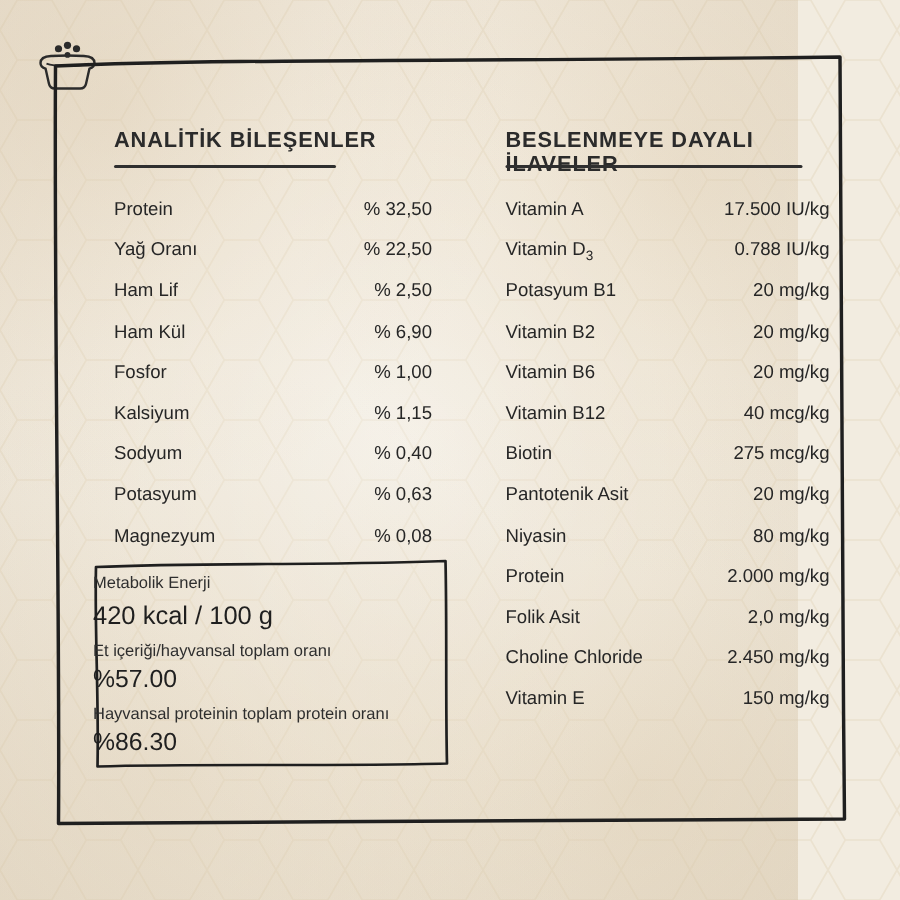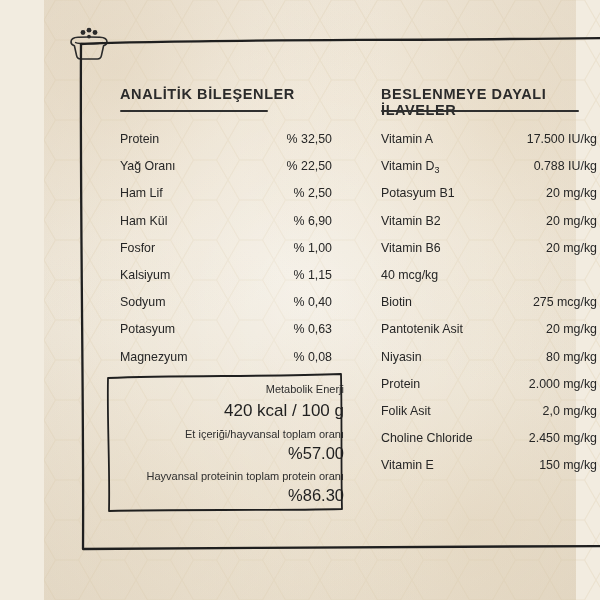--- a/index.html
+++ b/index.html
@@ -16,21 +16,20 @@
   .page {
     position: relative;
     width: 532px;
     height: 600px;
     background:
       radial-gradient(circle at 14% 12%, rgba(226,210,184,0.55) 0%, rgba(226,210,184,0) 38%),
       radial-gradient(circle at 86% 20%, rgba(224,206,176,0.45) 0%, rgba(224,206,176,0) 40%),
       radial-gradient(circle at 22% 86%, rgba(226,211,186,0.50) 0%, rgba(226,211,186,0) 42%),
       radial-gradient(circle at 80% 88%, rgba(222,204,174,0.45) 0%, rgba(222,204,174,0) 42%),
       linear-gradient(180deg, #f5efe4 0%, #f1ebdf 55%, #efe8da 100%);
-    margin-left: 44px;
   }
   
   .honeycomb {
     position: absolute;
     inset: 0;
     opacity: 0.5;
     pointer-events: none;
   }
   .vignette {
     position: absolute;
@@ -111,21 +110,21 @@
     position: absolute;
     left: 28px;
     top: 338px;
     width: 238px;
     height: 140px;
   }
   .energy-inner {
     position: absolute;
     left: 0; top: 0;
     width: 238px; height: 140px;
-    text-align: right;
+    text-align: left;
     box-sizing: border-box;
     padding-top: 10px;
   }
   .e-small {
     font-size: 11px;
     color: #2e2e2e;
     margin: 0;
     line-height: 15px;
   }
   .e-big {
@@ -244,20 +243,21 @@
       </div>
       <div class="row">
         <span class="k">Vitamin B2</span>
         <span class="v">20 mg/kg</span>
       </div>
       <div class="row">
         <span class="k">Vitamin B6</span>
         <span class="v">20 mg/kg</span>
       </div>
       <div class="row">
+        <span class="k">Vitamin B12</span>
         <span class="v">40 mcg/kg</span>
       </div>
       <div class="row">
         <span class="k">Biotin</span>
         <span class="v">275 mcg/kg</span>
       </div>
       <div class="row">
         <span class="k">Pantotenik Asit</span>
         <span class="v">20 mg/kg</span>
       </div>

